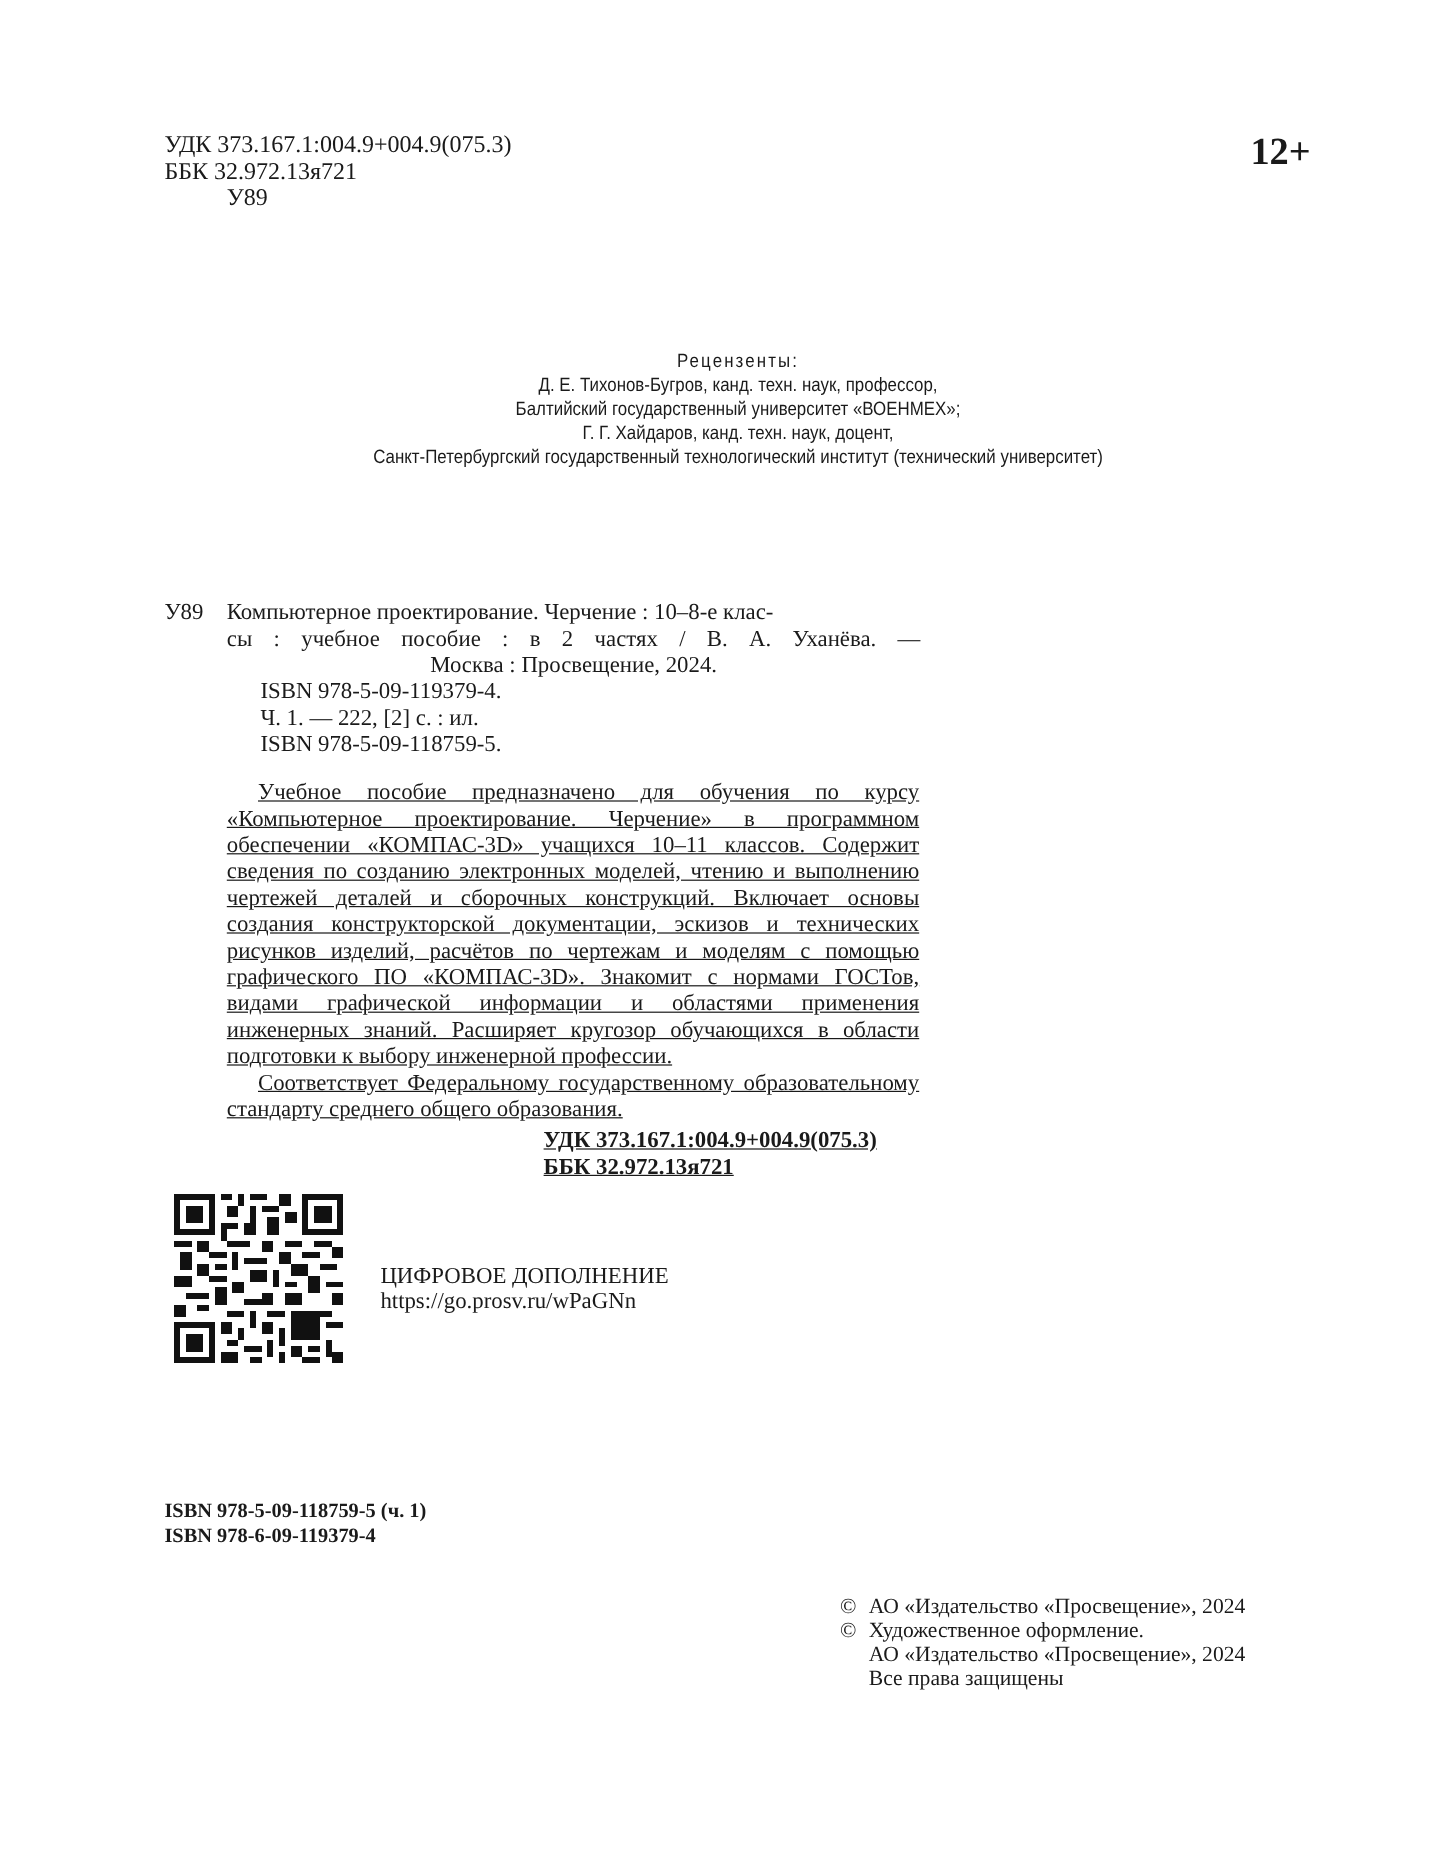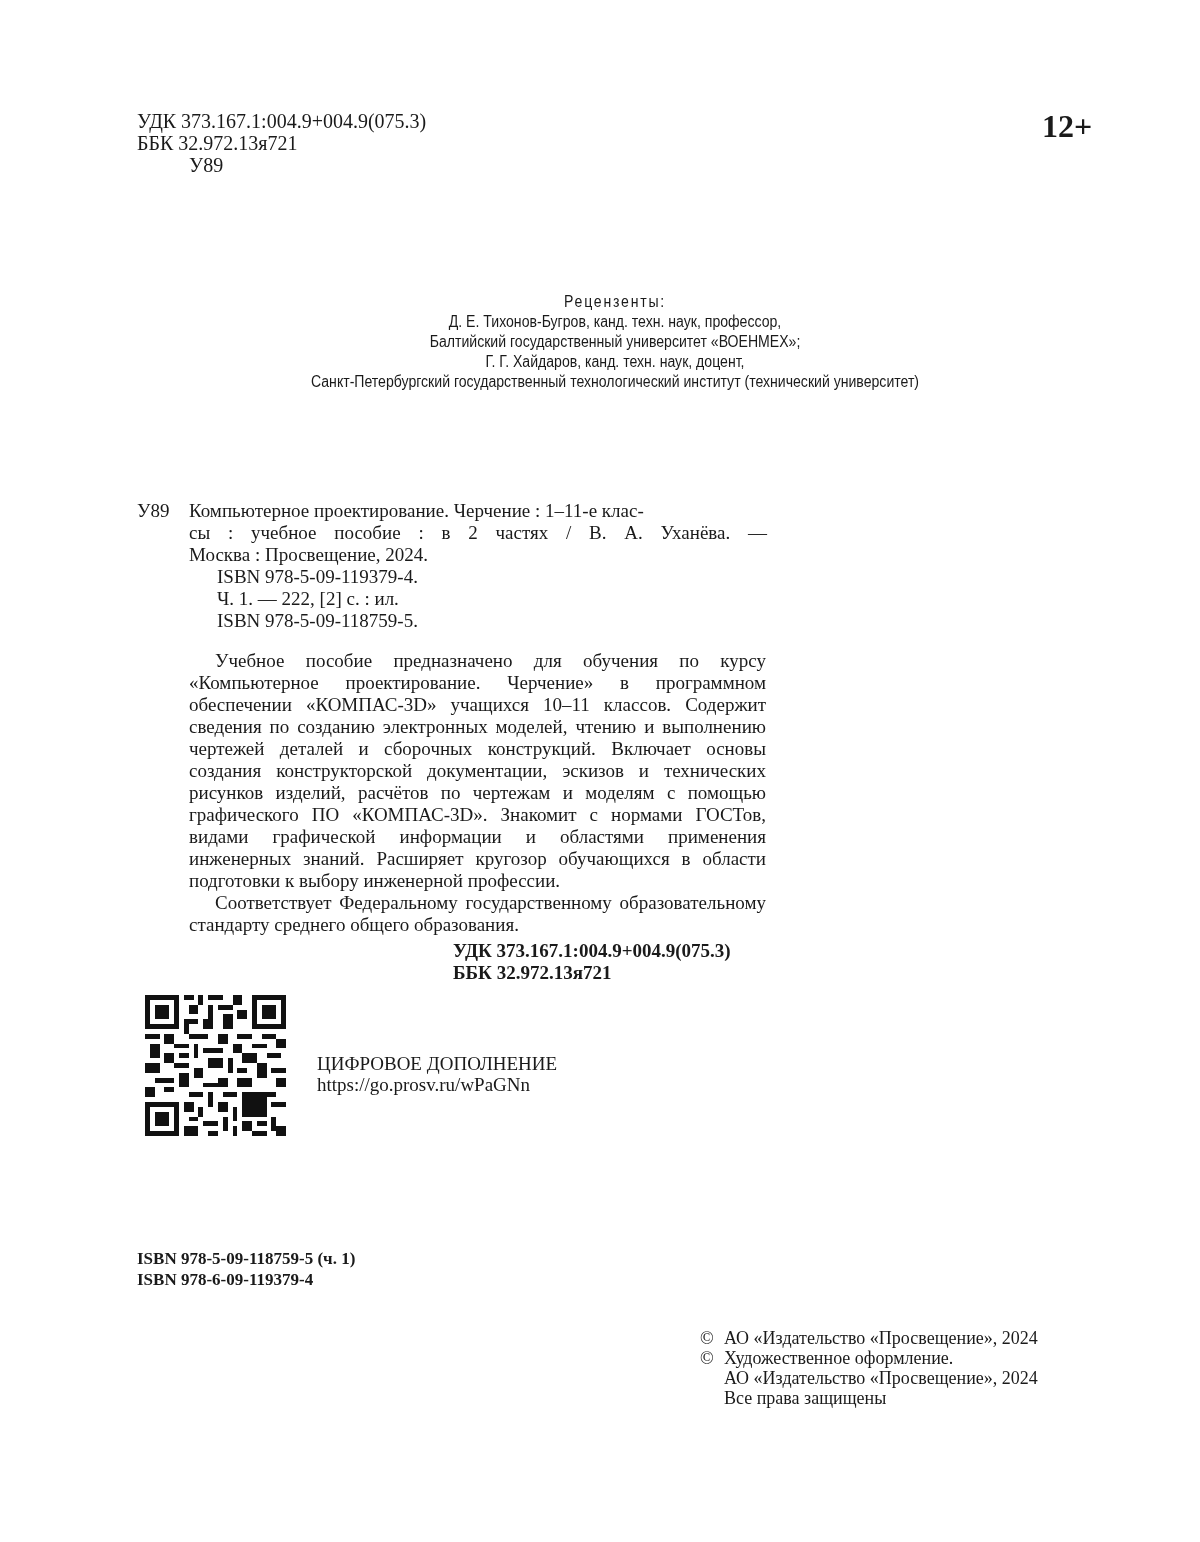--- a/index.html
+++ b/index.html
@@ -7,25 +7,25 @@
   .abs { position: absolute; }
   .classif { left: 137px; top: 110px; font-size: 20px; line-height: 22px; }
   .classif .idx { padding-left: 52px; }
   .age { left: 1042px; top: 108px; font-size: 32px; font-weight: bold; }
   .reviewers { left: 220px; width: 790px; top: 292px; text-align: center; font-family: "Liberation Sans", "DejaVu Sans", sans-serif; font-size: 16px; line-height: 20px; transform: scaleX(0.88); transform-origin: center; }
   .reviewers .head { letter-spacing: 2px; }
   .card { left: 137px; top: 500px; width: 630px; font-size: 19px; line-height: 22px; }
   .card .author { font-weight: bold; padding-left: 52px; }
   .card .row { display: flex; }
   .card .code { width: 52px; flex: none; }
-  .card .ind { padding-left: 52px; }
+  .card .ind { padding-left: 52px; text-align: center; }
   .card .ind2 { padding-left: 80px; }
   .card .just { text-align: justify; text-align-last: justify; }
   .abstract { left: 189px; top: 650px; width: 577px; font-size: 19px; line-height: 22px; }
-  .abstract p { margin: 0; text-indent: 26px; text-align: justify; }
+  .abstract p { margin: 0; text-indent: 26px; text-align: justify; text-decoration: underline; }
   .abstract .right { text-align: left; padding-left: 264px; font-weight: bold; text-indent: 0; }
   .qr { left: 145px; top: 995px; width: 141px; height: 141px; }
   .digital { left: 317px; top: 1053px; font-size: 19px; line-height: 21px; }
   .isbns { left: 137px; top: 1248px; font-size: 17px; font-weight: bold; line-height: 21px; }
   .copy { left: 700px; top: 1328px; font-size: 18px; line-height: 20px; }
   .copy .line { display: flex; }
   .copy .sym { width: 24px; flex: none; }
 </style>
 </head>
 <body>
@@ -42,21 +42,21 @@
   <div class="head">Рецензенты:</div>
   <div>Д. Е. Тихонов-Бугров, канд. техн. наук, профессор,</div>
   <div>Балтийский государственный университет «ВОЕНМЕХ»;</div>
   <div>Г. Г. Хайдаров, канд. техн. наук, доцент,</div>
   <div>Санкт-Петербургский государственный технологический институт (технический университет)</div>
 </div>
 
 <div class="abs card">
   <div class="row">
     <span class="code">У89</span>
-    <span>Компьютерное проектирование. Черчение : 1–11-е клас-</span>
+    <span>Компьютерное проектирование. Черчение : 10–8-е клас-</span>
   </div>
   <div class="ind just">сы : учебное пособие : в 2 частях / В. А. Уханёва. —</div>
   <div class="ind">Москва : Просвещение, 2024.</div>
   <div class="ind2">ISBN 978-5-09-119379-4.</div>
   <div class="ind2">Ч. 1. — 222, [2] с. : ил.</div>
   <div class="ind2">ISBN 978-5-09-118759-5.</div>
 </div>
 
 <div class="abs abstract">
   <p>Учебное пособие предназначено для обучения по курсу «Компьютерное проектирование. Черчение» в программном обеспечении «КОМПАС-3D» учащихся 10–11 классов. Содержит сведения по созданию электронных моделей, чтению и выполнению чертежей деталей и сборочных конструкций. Включает основы создания конструкторской документации, эскизов и технических рисунков изделий, расчётов по чертежам и моделям с помощью графического ПО «КОМПАС-3D». Знакомит с нормами ГОСТов, видами графической информации и областями применения инженерных знаний. Расширяет кругозор обучающихся в области подготовки к выбору инженерной профессии.</p>

